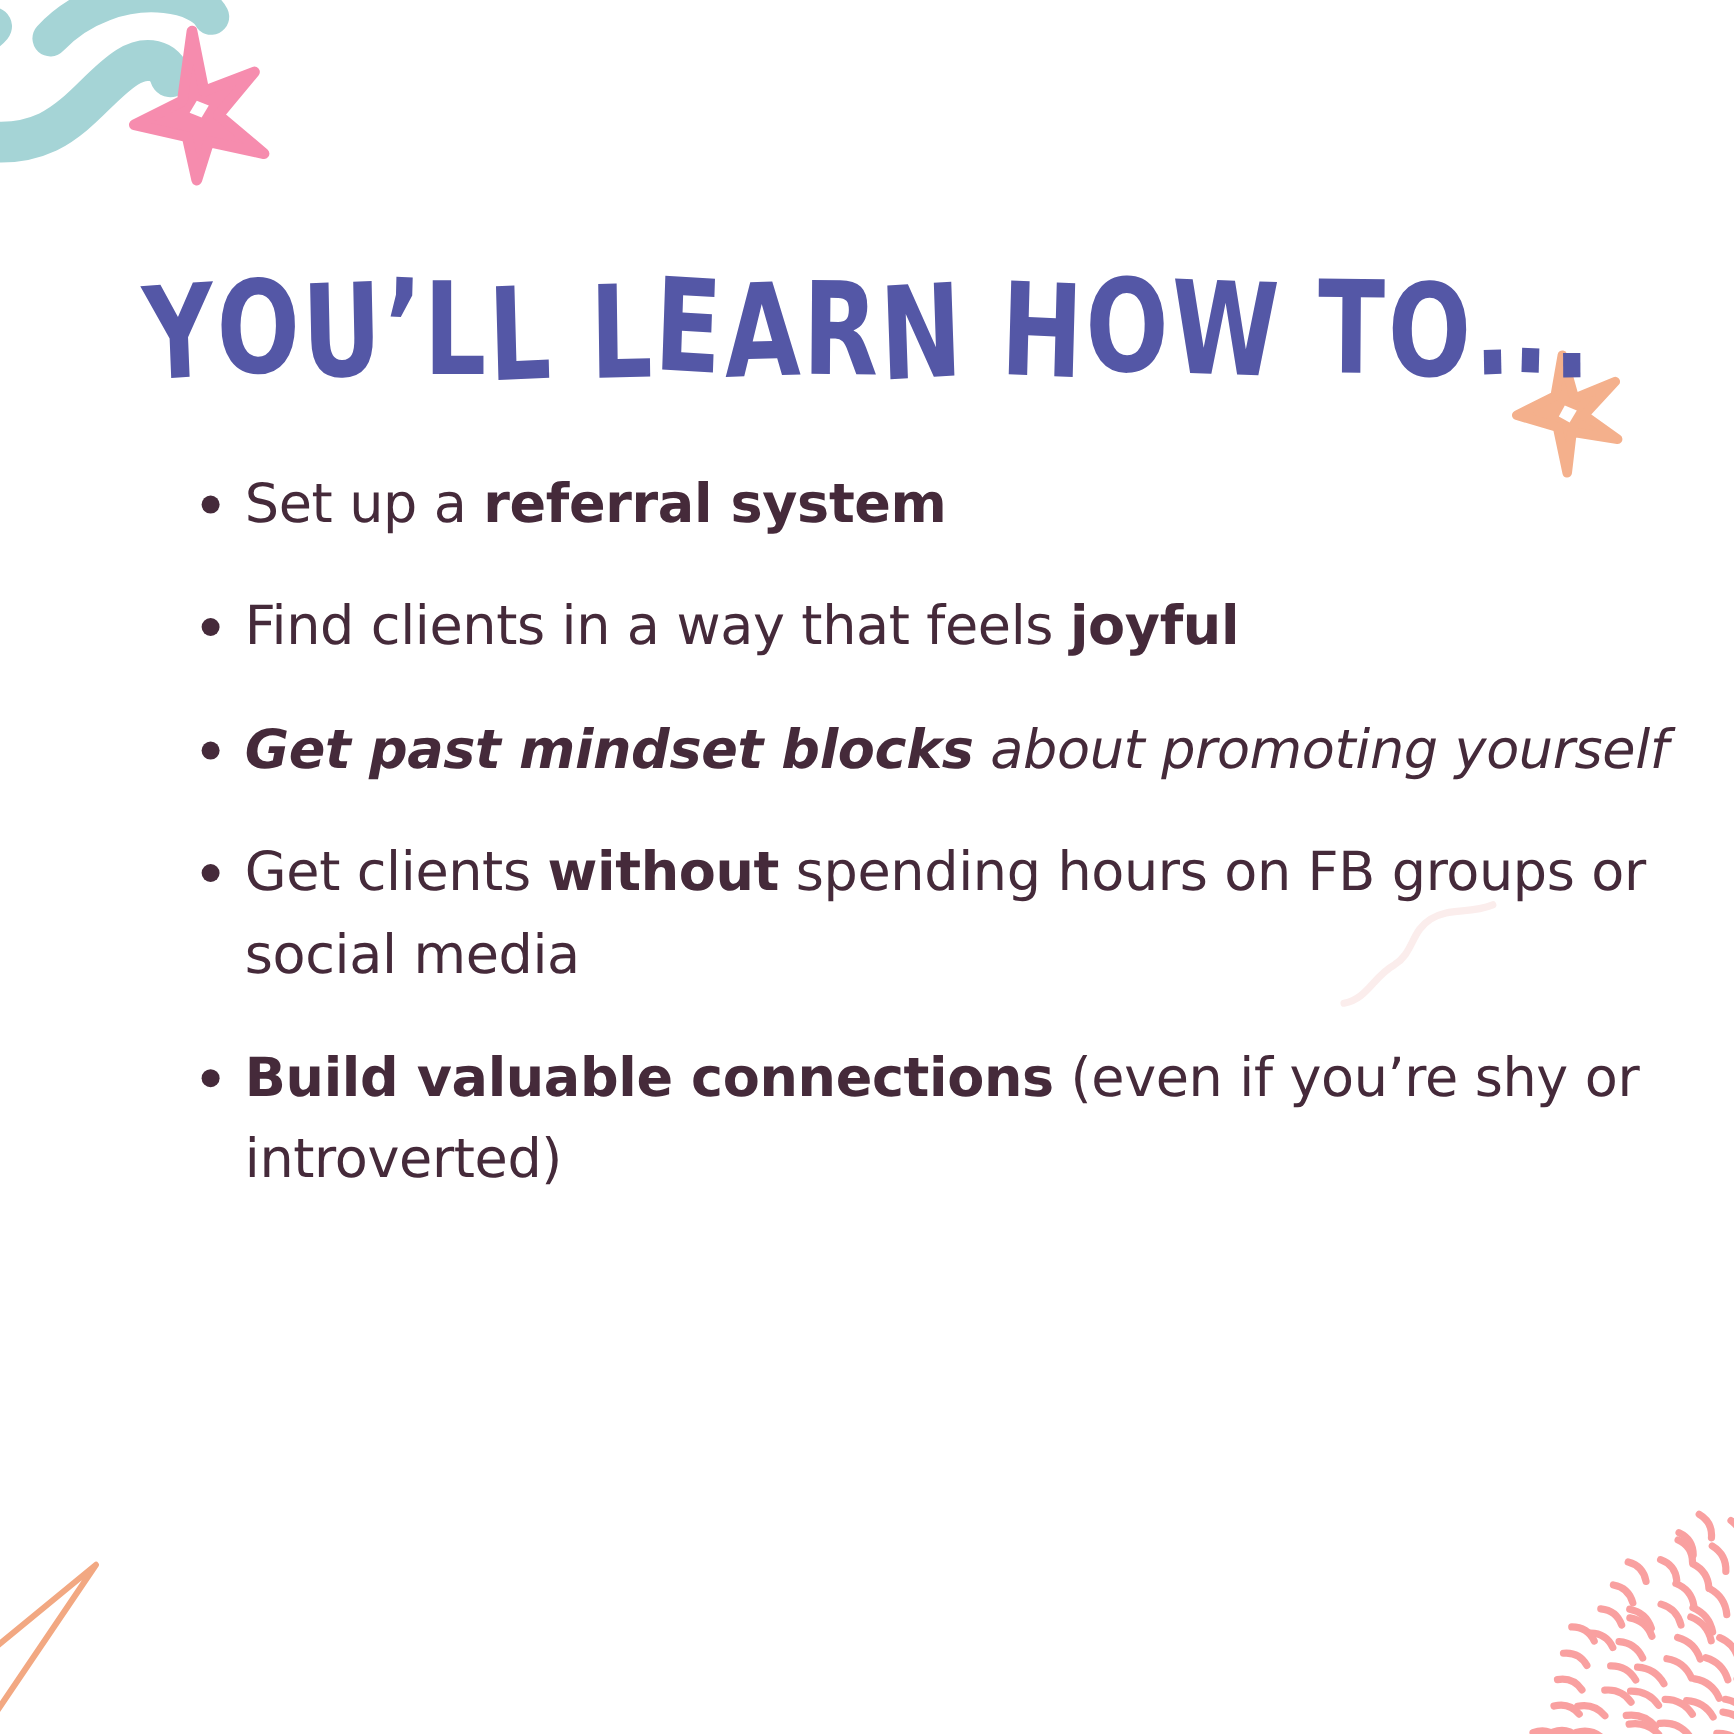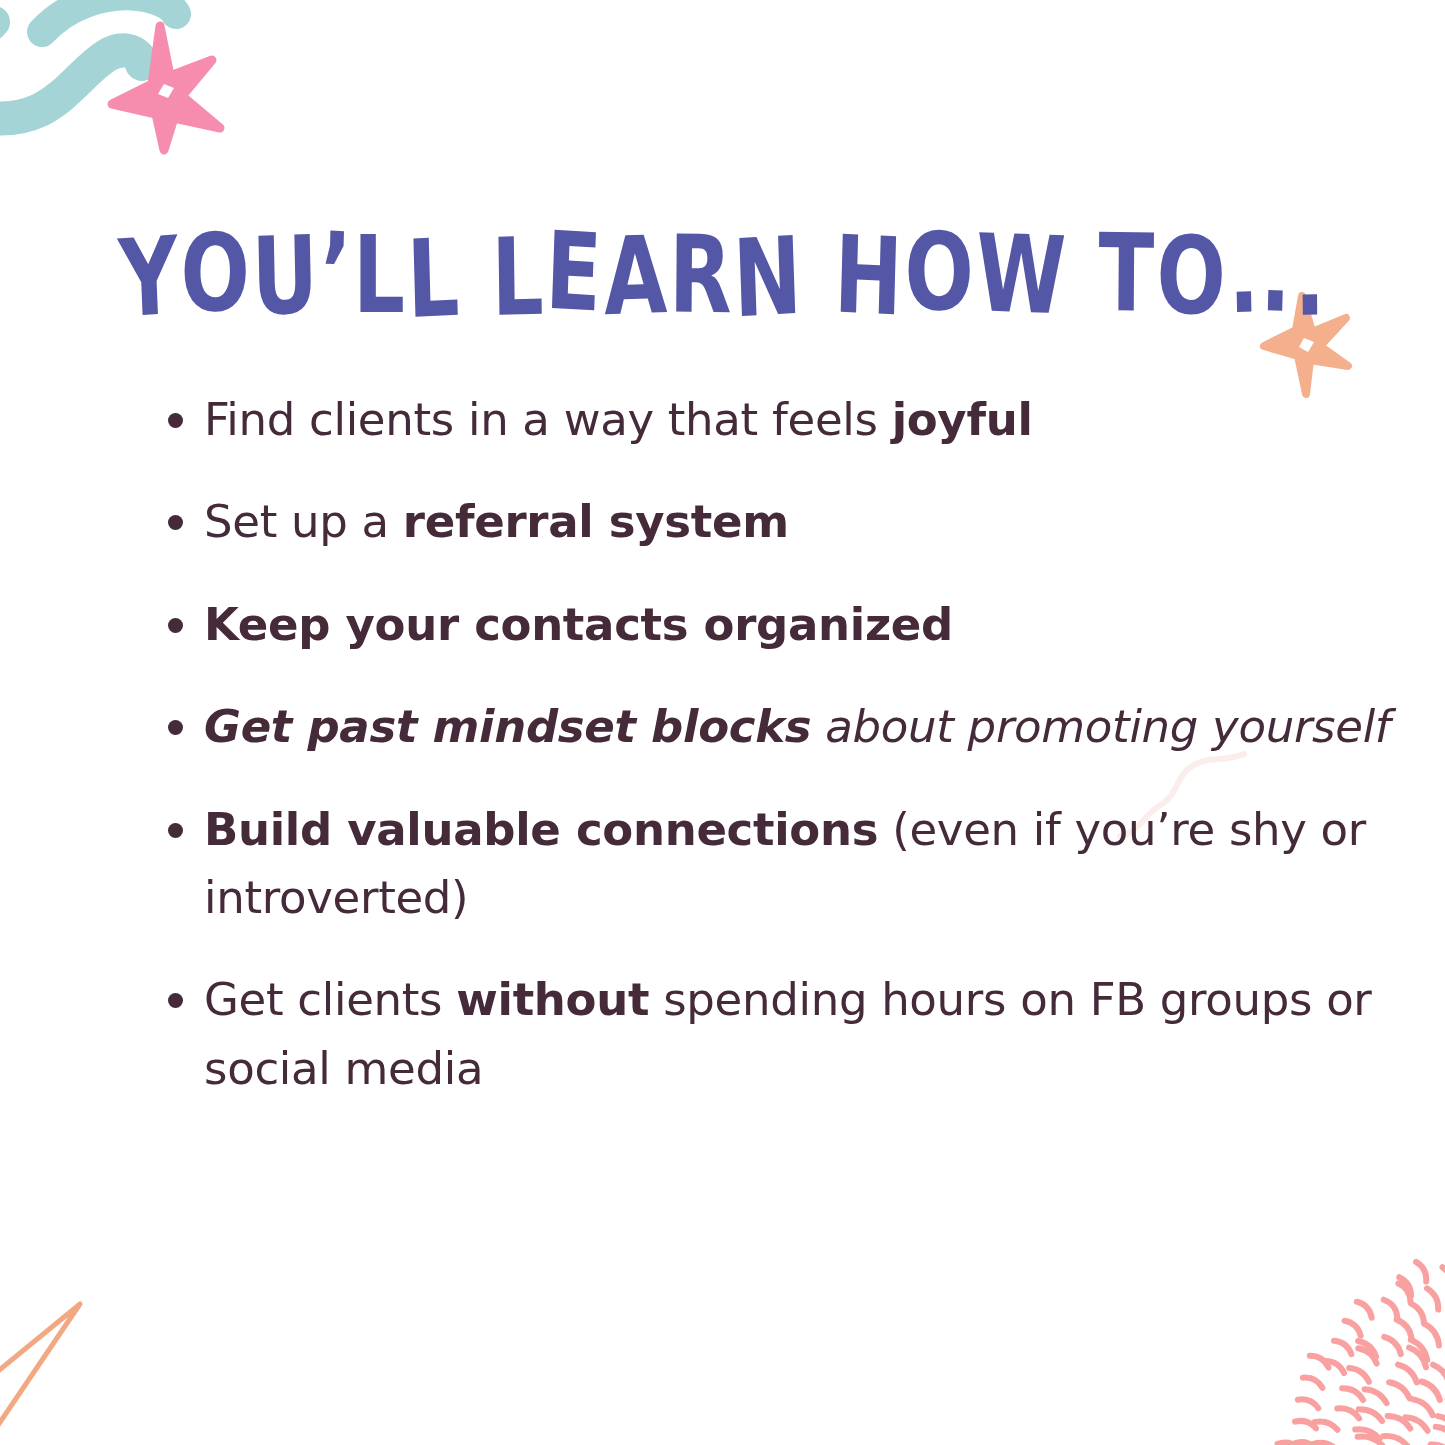--- a/index.html
+++ b/index.html
@@ -238,37 +238,33 @@
     </svg>
   </div>
 
   <div id="title-wrap">
     <h1 id="page-title" style="color: rgb(84, 87, 166);"><span class="ch" style="transform: rotate(-3deg) translateY(2px);">Y</span><span class="ch" style="transform: rotate(1deg) translateY(-1px);">O</span><span class="ch" style="transform: rotate(-1.5deg) translateY(1px);">U</span><span class="ch" style="transform: rotate(2deg) translateY(-2px);">’</span><span class="ch" style="transform: rotate(0deg) translateY(0px);">L</span><span class="ch" style="transform: rotate(-2deg) translateY(3px);">L</span><span class="ch" style="transform: rotate(1.5deg) translateY(-1px);">&nbsp;</span><span class="ch" style="transform: rotate(-1deg) translateY(2px);">L</span><span class="ch" style="transform: rotate(2.5deg) translateY(-2px);">E</span><span class="ch" style="transform: rotate(-1.5deg) translateY(1px);">A</span><span class="ch" style="transform: rotate(0.5deg) translateY(0px);">R</span><span class="ch" style="transform: rotate(-2.5deg) translateY(2px);">N</span><span class="ch" style="transform: rotate(1deg) translateY(-1px);">&nbsp;</span><span class="ch" style="transform: rotate(2deg) translateY(1px);">H</span><span class="ch" style="transform: rotate(-1deg) translateY(-2px);">O</span><span class="ch" style="transform: rotate(1.5deg) translateY(0px);">W</span><span class="ch" style="transform: rotate(-2deg) translateY(2px);">&nbsp;</span><span class="ch" style="transform: rotate(0.5deg) translateY(-1px);">T</span><span class="ch" style="transform: rotate(1deg) translateY(1px);">O</span><span class="ch" style="transform: rotate(-1.5deg) translateY(0px);">.</span><span class="ch" style="transform: rotate(2deg) translateY(-1px);">.</span><span class="ch" style="transform: rotate(-0.5deg) translateY(2px);">.</span></h1>
   </div>
 
   <ul id="bullet-list">
       <li class="bullet-item">
         <span class="bullet-dot" style="background: rgb(69, 42, 58);"></span>
+        <span class="bullet-text" style="color: rgb(69, 42, 58);"><span>Set up a </span><b>referral system</b></span>
+      </li>
+      <li class="bullet-item">
+        <span class="bullet-dot" style="background: rgb(69, 42, 58);"></span>
         <span class="bullet-text" style="color: rgb(69, 42, 58);"><span>Find clients in a way that feels </span><b>joyful</b></span>
       </li>
       <li class="bullet-item">
         <span class="bullet-dot" style="background: rgb(69, 42, 58);"></span>
-        <span class="bullet-text" style="color: rgb(69, 42, 58);"><span>Set up a </span><b>referral system</b></span>
-      </li>
-      <li class="bullet-item">
-        <span class="bullet-dot" style="background: rgb(69, 42, 58);"></span>
-        <span class="bullet-text" style="color: rgb(69, 42, 58);"><b>Keep your contacts organized</b></span>
-      </li>
-      <li class="bullet-item">
-        <span class="bullet-dot" style="background: rgb(69, 42, 58);"></span>
         <span class="bullet-text" style="color: rgb(69, 42, 58); font-style: italic;"><b>Get past mindset blocks</b><span> about promoting yourself</span></span>
       </li>
       <li class="bullet-item">
         <span class="bullet-dot" style="background: rgb(69, 42, 58);"></span>
+        <span class="bullet-text" style="color: rgb(69, 42, 58);"><span>Get clients </span><b>without</b><span> spending hours on FB groups or social media</span></span>
+      </li>
+      <li class="bullet-item">
+        <span class="bullet-dot" style="background: rgb(69, 42, 58);"></span>
         <span class="bullet-text" style="color: rgb(69, 42, 58);"><b>Build valuable connections</b><span> (even if you’re shy or introverted)</span></span>
       </li>
-      <li class="bullet-item">
-        <span class="bullet-dot" style="background: rgb(69, 42, 58);"></span>
-        <span class="bullet-text" style="color: rgb(69, 42, 58);"><span>Get clients </span><b>without</b><span> spending hours on FB groups or social media</span></span>
-      </li>
     </ul>
 
 </div>
 
 </body></html>

